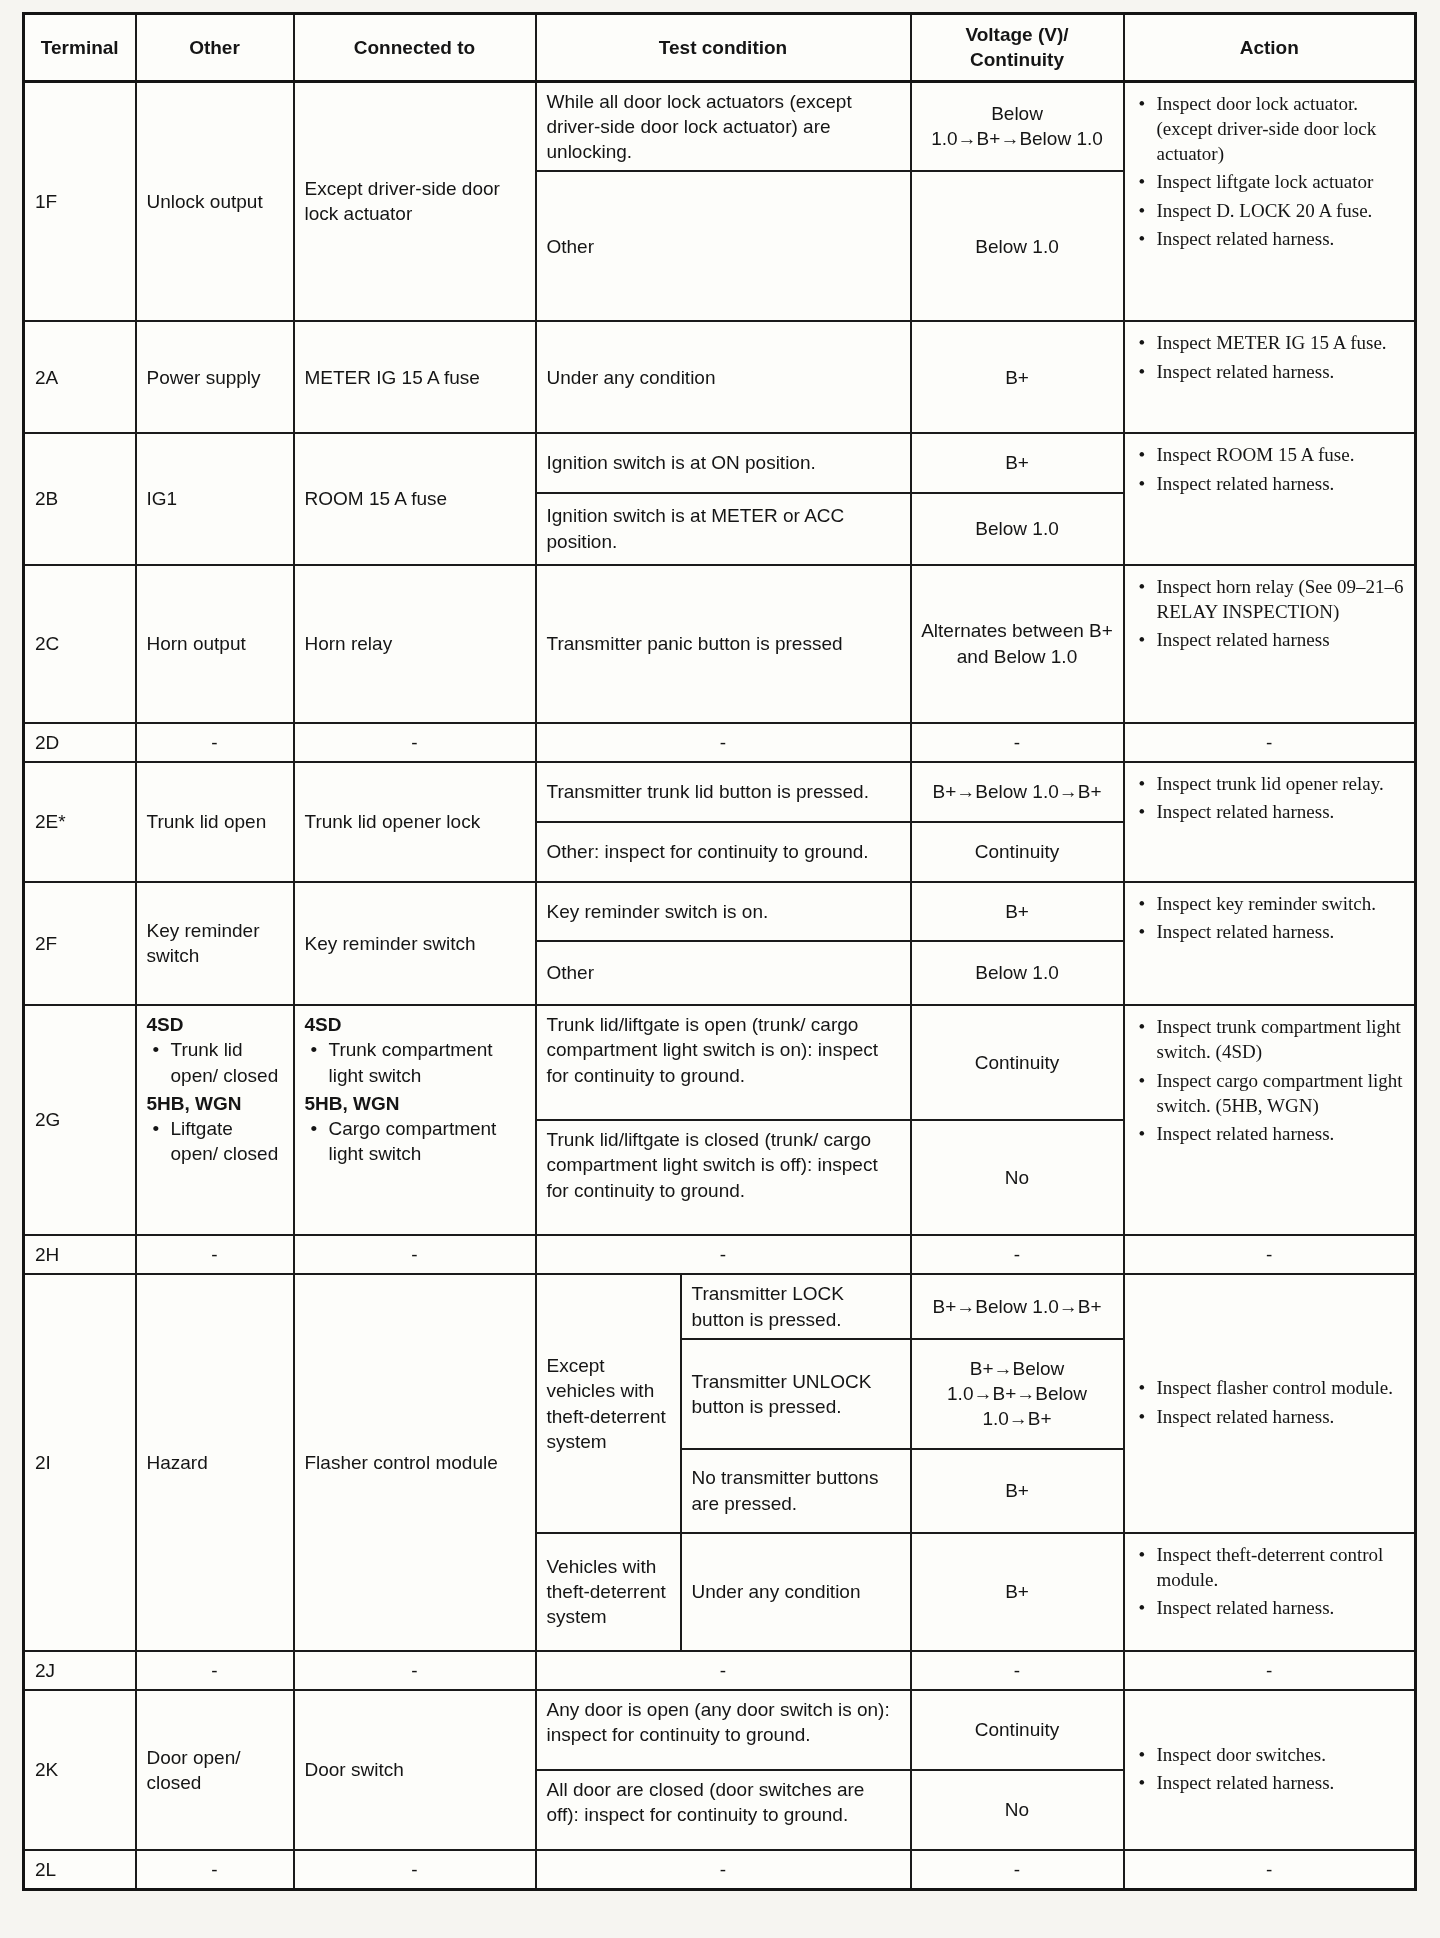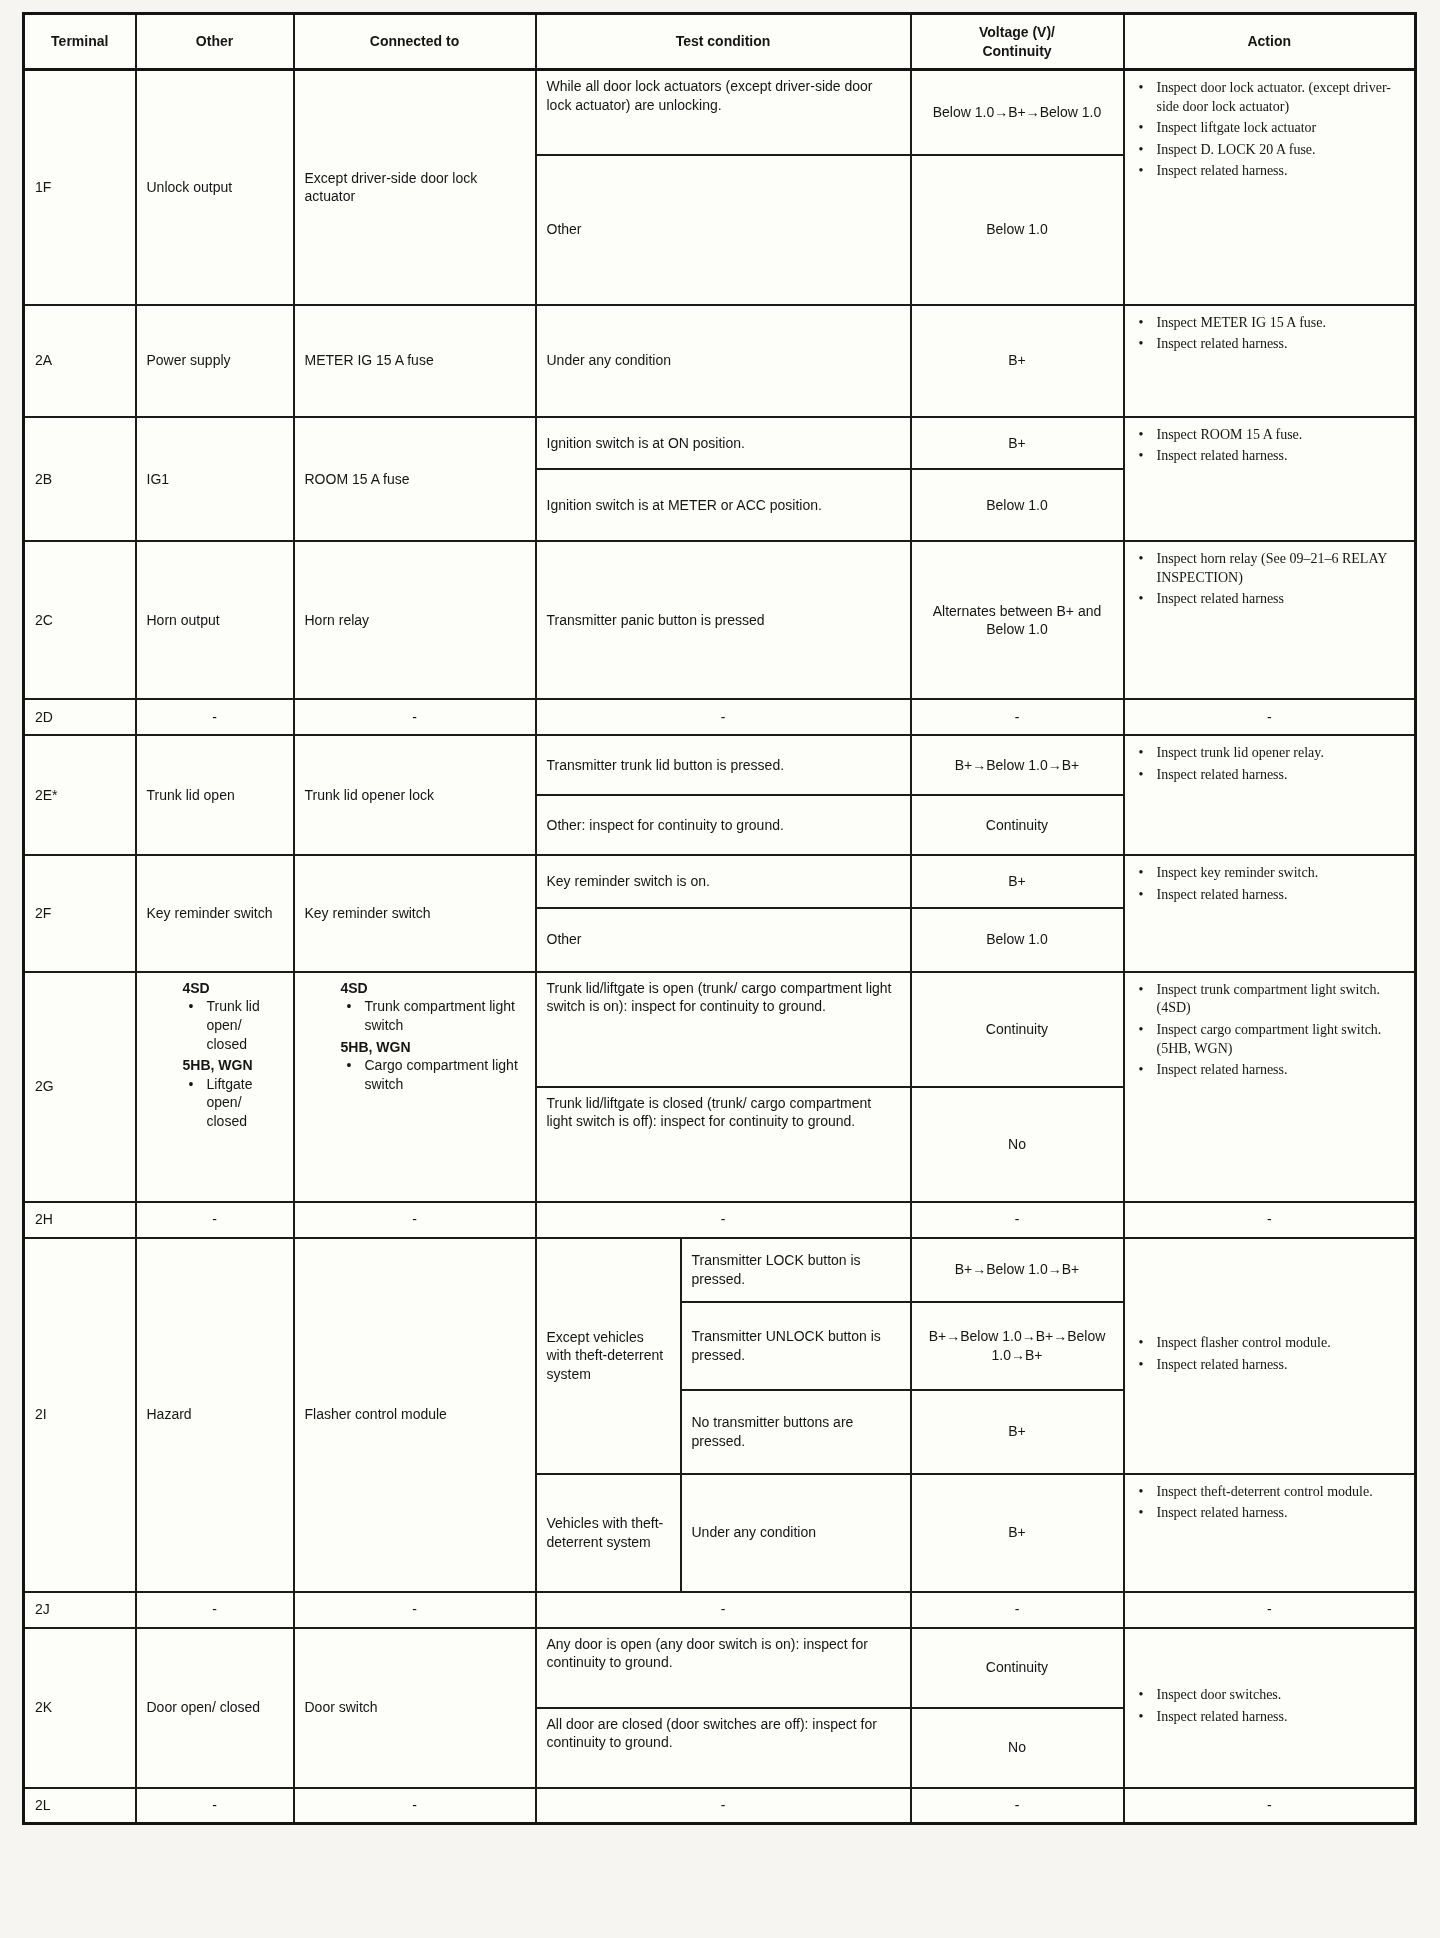--- a/index.html
+++ b/index.html
@@ -8,21 +8,21 @@
     background: #f6f5f1;
     font-family: "Liberation Sans", "DejaVu Sans", sans-serif;
     color: #151515;
   }
   body { padding: 12px 22px 16px; width: 1440px; }
   table.spec {
     border-collapse: collapse;
     table-layout: fixed;
     width: 1392px;
     background: #fdfdfa;
-    font-size: 14px;
+    font-size: 19px;
     line-height: 1.33;
     border: 3px solid #141414;
   }
   th, td {
     border: 2px solid #1b1b1b;
     padding: 6px 10px;
     vertical-align: middle;
     word-wrap: break-word;
   }
   thead th {
@@ -33,21 +33,21 @@
     background: #fdfdfa;
   }
   td.c-term { }
   td.c-volt { text-align: center; padding: 16px 8px; }
   td.c-dash { text-align: center; }
   td.c-act  { padding: 8px 8px; font-family: Liberation Serif, serif; }
   td.top    { vertical-align: top; }
   ul.blist { margin: 0; padding: 0; list-style: none; }
   ul.blist li { padding-left: 24px; position: relative; margin: 0 0 3px 0; }
   ul.blist li::before { content: "\2022"; position: absolute; left: 6px; top: 0; }
-  .grp { margin-bottom: 2px; margin-left: 36px; }
+  .grp { margin-bottom: 2px; }
   .grp-label { font-weight: bold; }
 </style>
 </head>
 <body>
 
 <table class="spec">
   <colgroup>
     <col style="width:112px">
     <col style="width:158px">
     <col style="width:242px">

